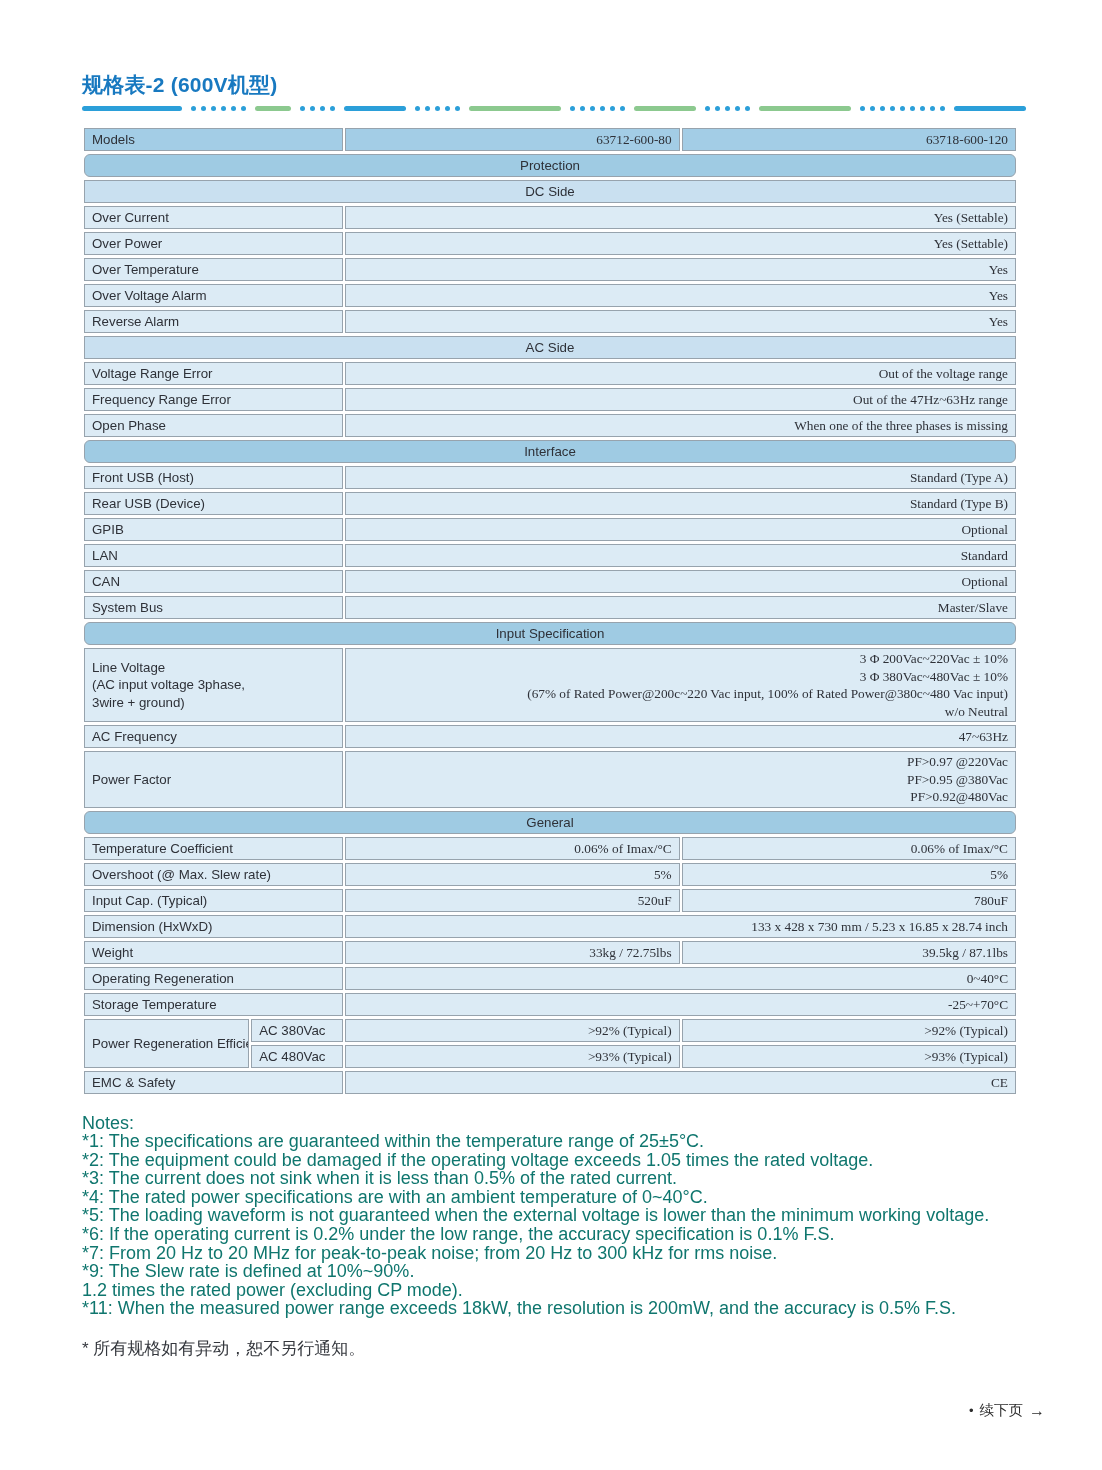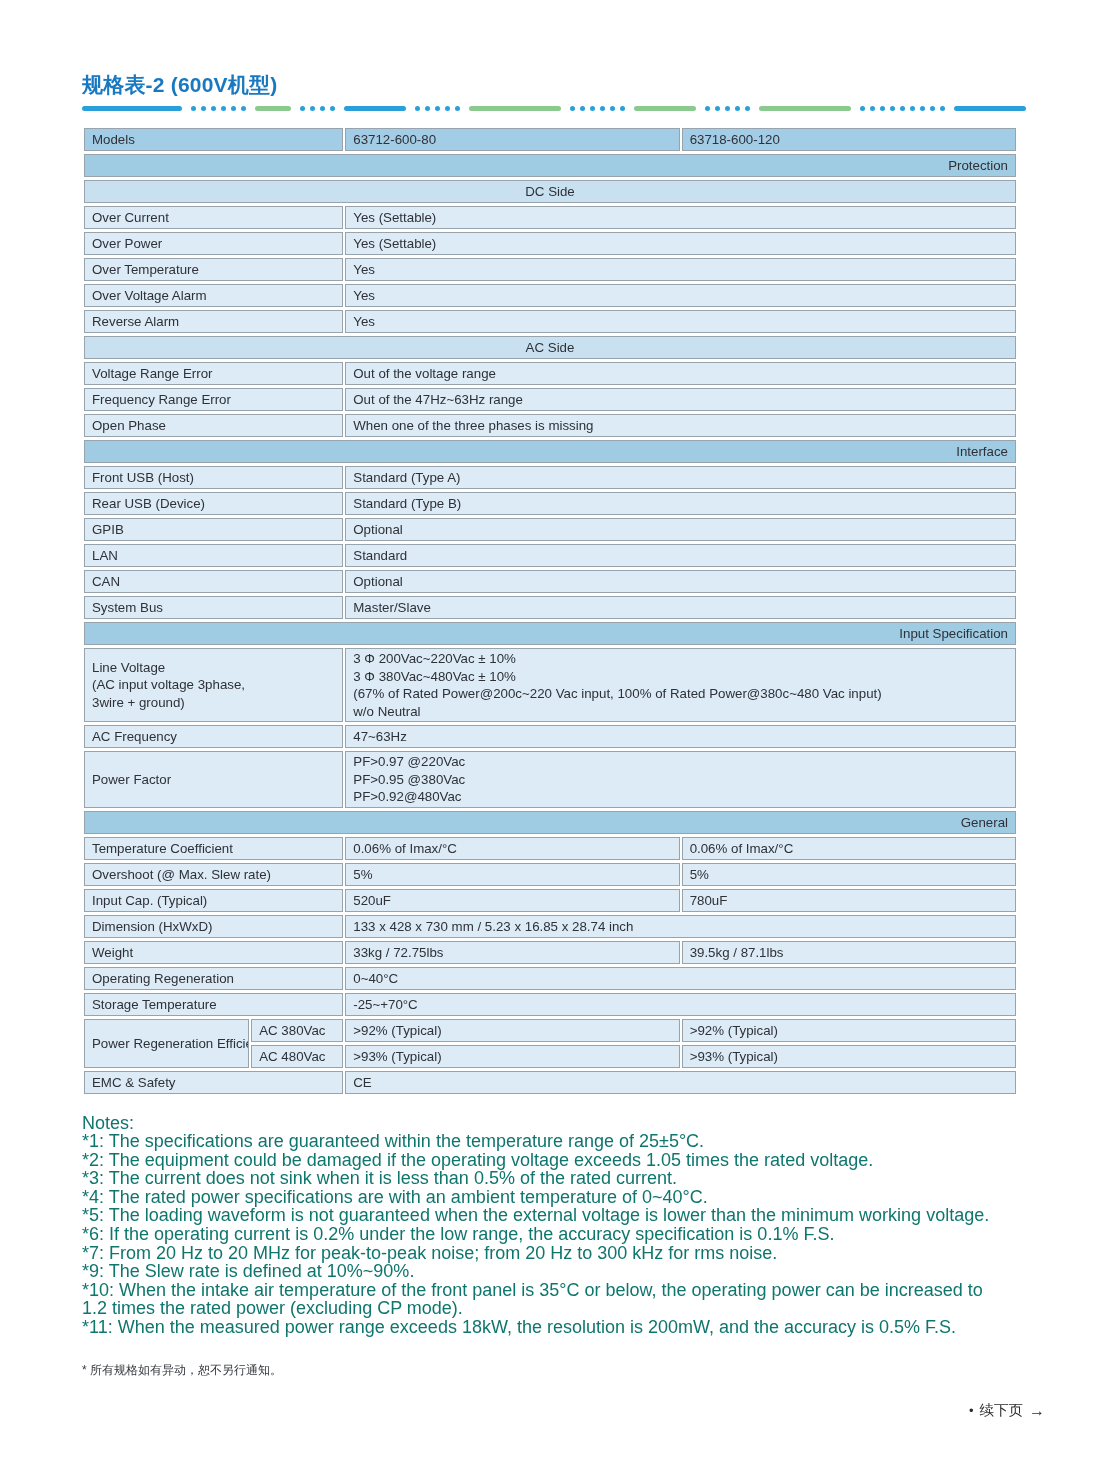--- a/index.html
+++ b/index.html
@@ -32,34 +32,34 @@
     margin-top: 14px;
     border-collapse: separate; border-spacing: 2px 3px;
     table-layout: fixed; width: 936px;
     font-size: 13.3px; line-height: 17px;
   }
   table.spec td {
     border: 1px solid var(--cell-border, #97a3ad);
     height: 19px; padding: 1px 7px;
     vertical-align: middle; overflow: hidden; white-space: nowrap;
   }
-  td.sec       { background: var(--section-bg, #9fcbe3); text-align: right; }
+  td.sec       { background: var(--section-bg, #9fcbe3); text-align: center; border-radius: 6px; }
   td.subsec    { background: var(--subsection-bg, #c9e0f0); text-align: center; }
   td.hdr       { background: var(--header-row-bg, #a3cde6); }
   td.lbl       { background: var(--cell-bg, #dcebf5); text-align: left; }
-  td.val       { background: var(--cell-bg, #dcebf5); text-align: left; }
+  td.val       { background: var(--cell-bg, #dcebf5); text-align: right; font-family: Liberation Serif, serif; }
   td.hdr.lbl   { background: var(--header-row-bg, #a3cde6); }
   td.hdr.val   { background: var(--header-row-bg, #a3cde6); }
   td.multi     { white-space: normal; line-height: 17.5px; padding-top: 2px; padding-bottom: 2px; }
   td.grouplbl  { white-space: normal; }
 
   
   .notes { margin-top: 17px; font-size: 18px; line-height: 18.6px; color: #0f766e; }
   .notes div { white-space: nowrap; }
-  .disclaimer { margin-top: 25px; font-size: 12px; color: #34373d; }
+  .disclaimer { margin-top: 19px; font-size: 17px; color: #34373d; }
 
   .footer {
     position: absolute; top: 1401px; right: 57px;
     font-size: 14.5px; color: #2d2d2d; display: flex; align-items: center; column-gap: 6px;
   }
   .footer .bullet { font-size: 13px; }
   .footer .arrow { font-weight: bold; font-size: 16px; }
 </style>
 </head>
 <body>
@@ -292,21 +292,20 @@
     <div>Notes:</div>
     <div id="notes-list">
         <div>*1: The specifications are guaranteed within the temperature range of 25±5°C.</div>
         <div>*2: The equipment could be damaged if the operating voltage exceeds 1.05 times the rated voltage.</div>
         <div>*3: The current does not sink when it is less than 0.5% of the rated current.</div>
         <div>*4: The rated power specifications are with an ambient temperature of 0~40°C.</div>
         <div>*5: The loading waveform is not guaranteed when the external voltage is lower than the minimum working voltage.</div>
         <div>*6: If the operating current is 0.2% under the low range, the accuracy specification is 0.1% F.S.</div>
         <div>*7: From 20 Hz to 20 MHz for peak-to-peak noise; from 20 Hz to 300 kHz for rms noise.</div>
         <div>*9: The Slew rate is defined at 10%~90%.</div>
-        <div>*10: When the intake air temperature of the front panel is 35°C or below, the operating power can be increased to</div>
         <div>1.2 times the rated power (excluding CP mode).</div>
         <div>*11: When the measured power range exceeds 18kW, the resolution is 200mW, and the accuracy is 0.5% F.S.</div>
       </div>
   </div>
 
   <div class="disclaimer">* 所有规格如有异动，恕不另行通知。</div>
 </div>
 
 <div class="footer">
   <span class="bullet">•</span>

